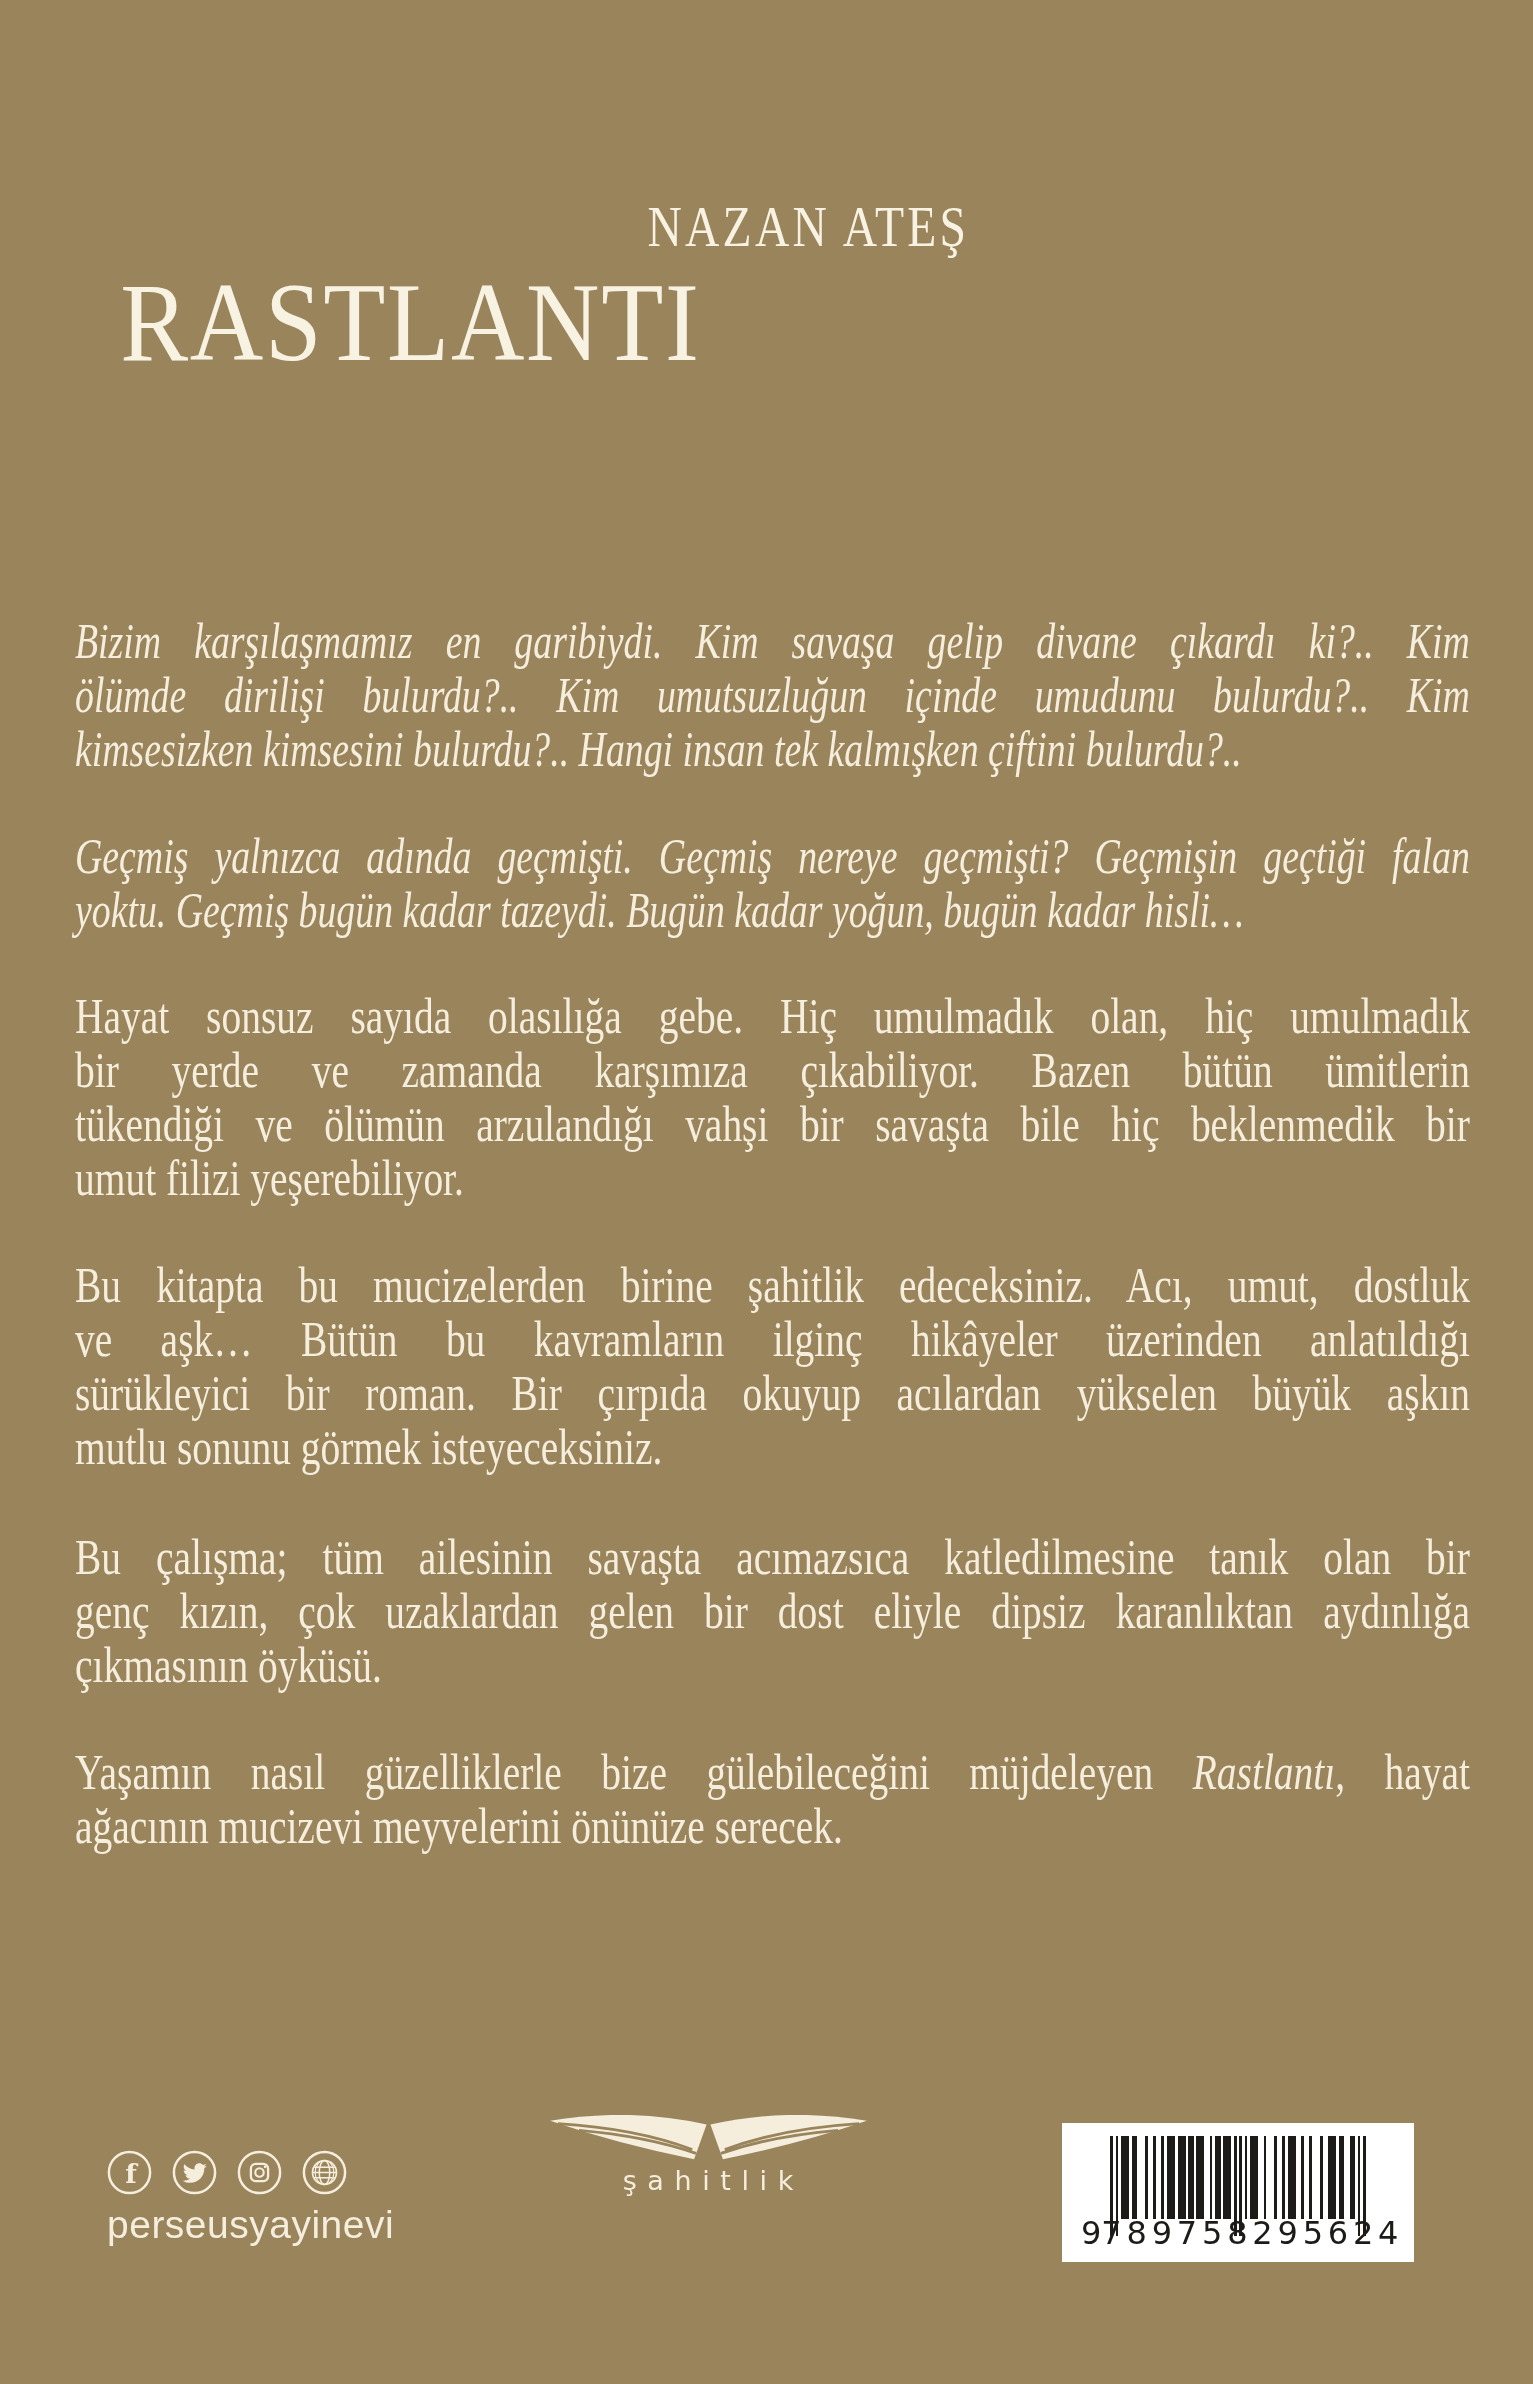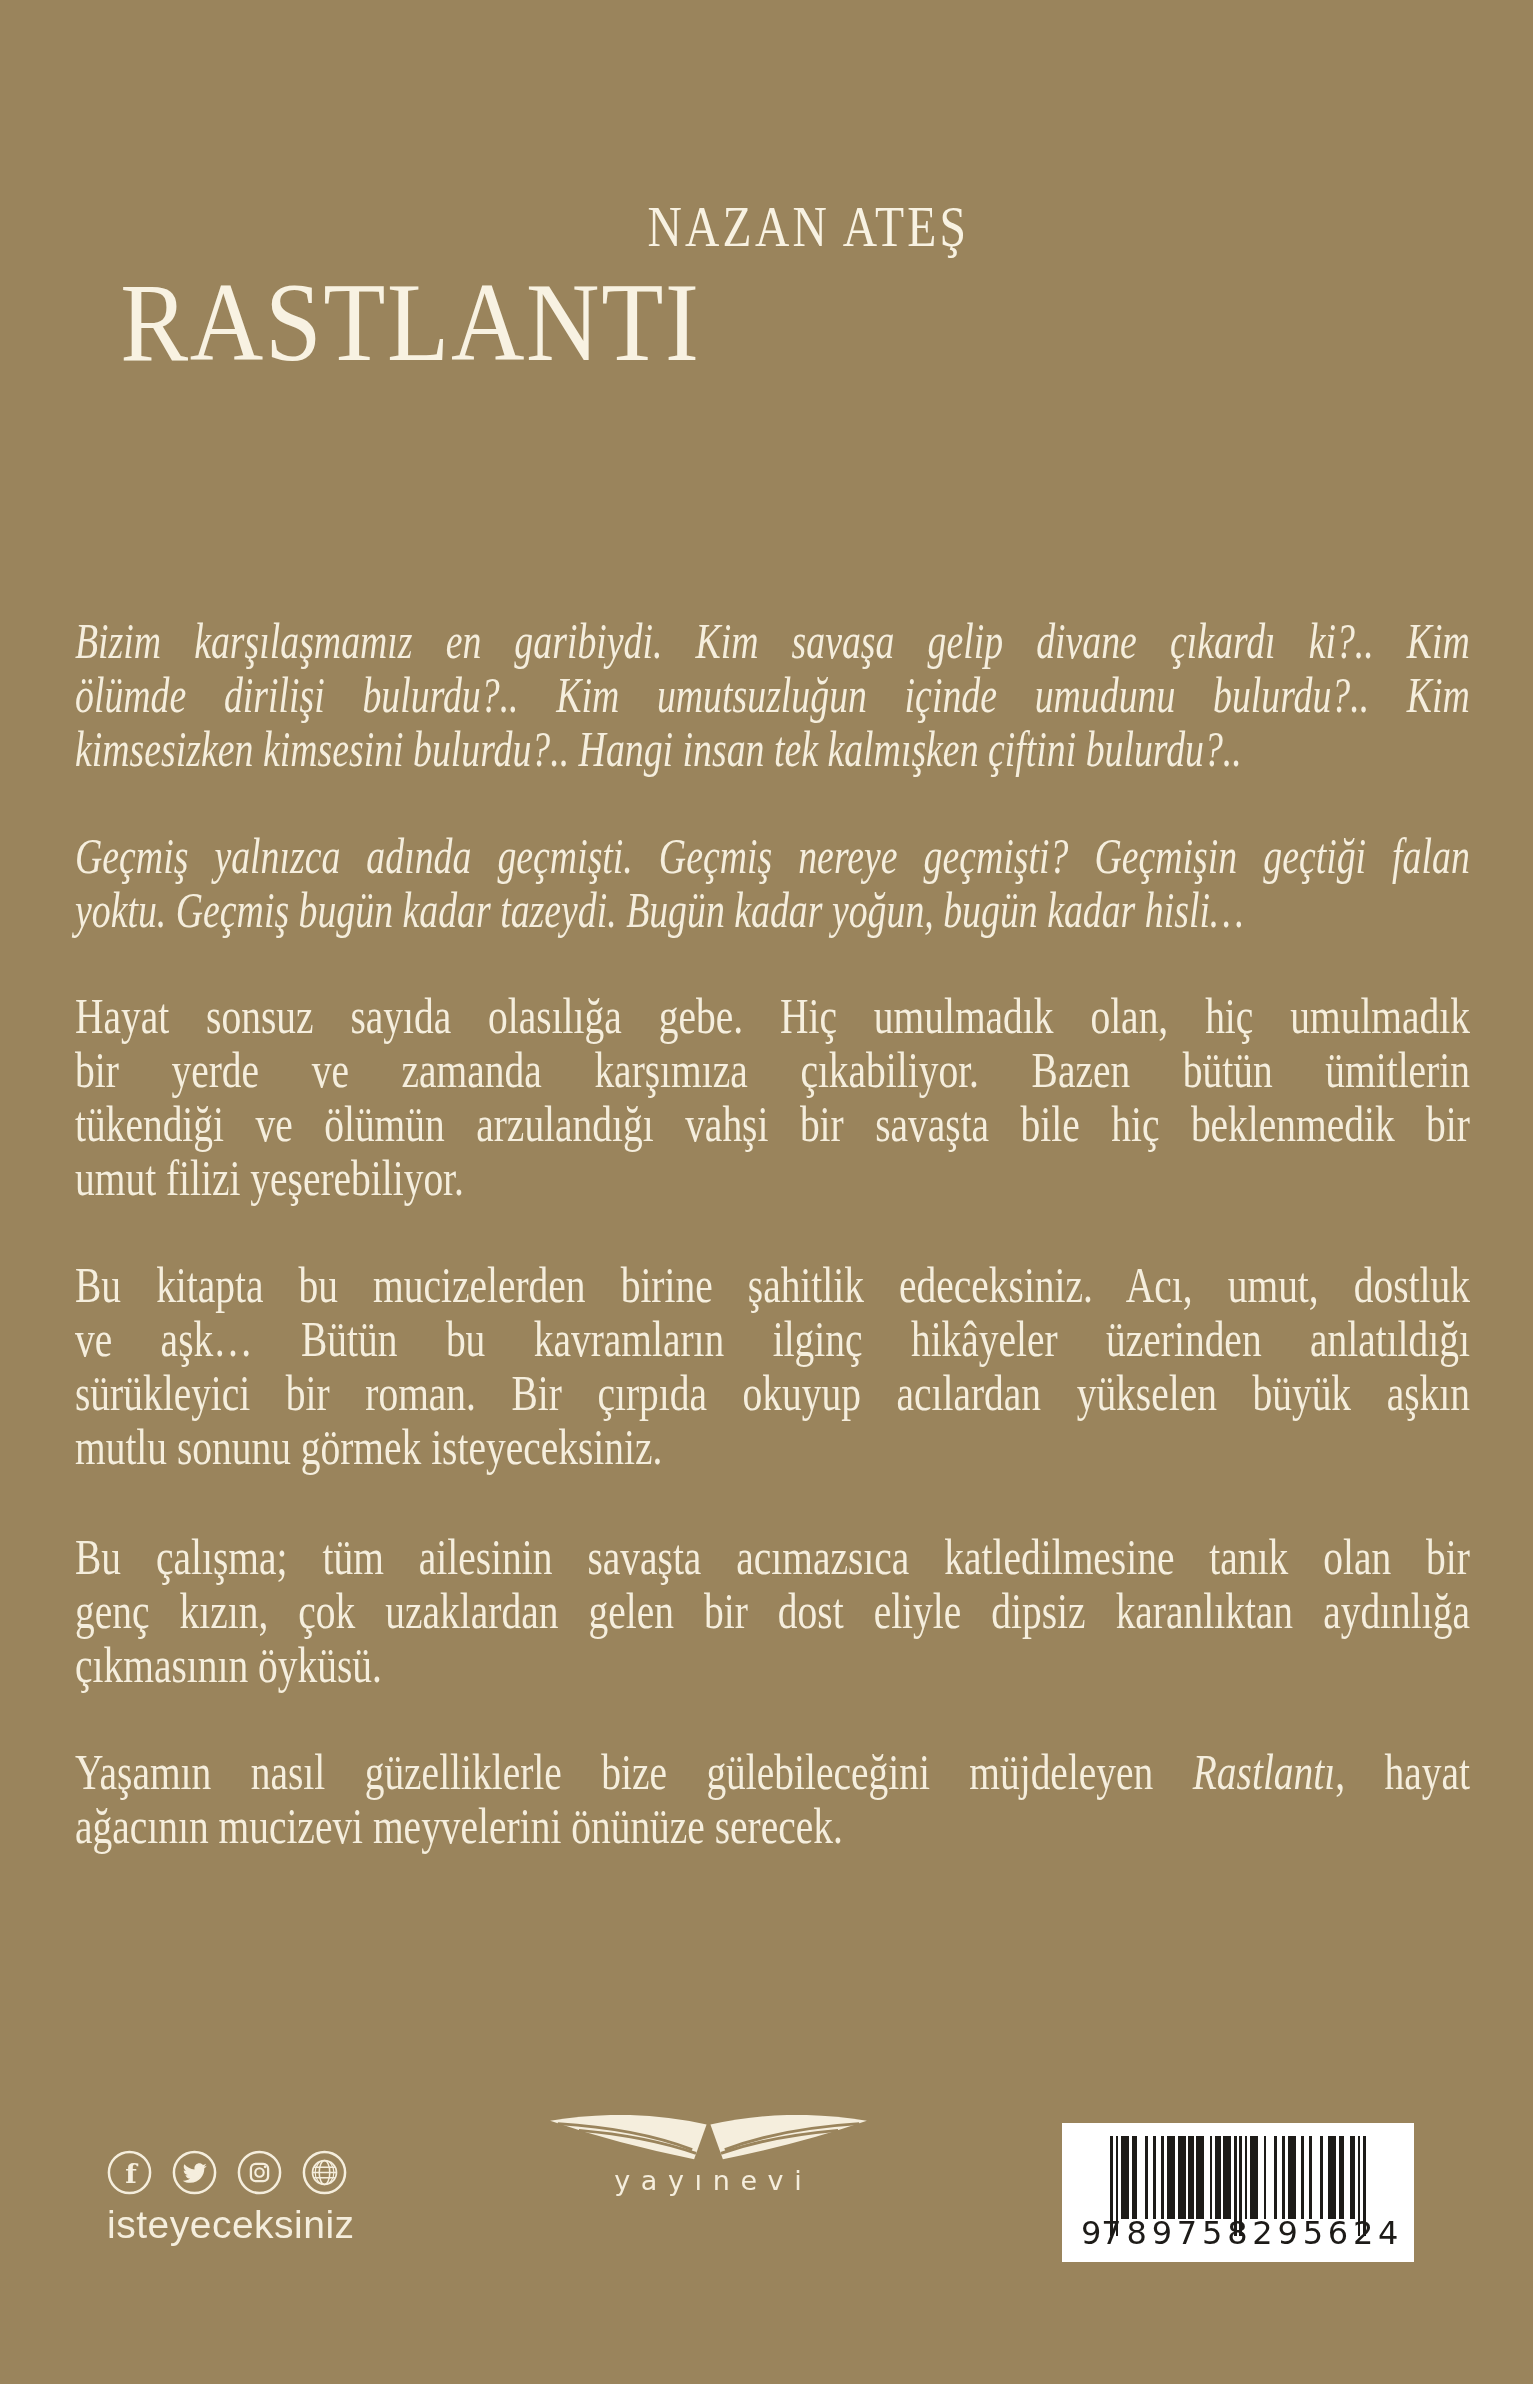--- a/index.html
+++ b/index.html
@@ -129,37 +129,37 @@
       <svg width="45" height="45" viewBox="0 0 47 47">
         <circle cx="23.5" cy="23.5" r="21.5" fill="none" stroke="var(--ink)" stroke-width="2.6"></circle>
         <circle cx="23.5" cy="23.5" r="12.5" fill="none" stroke="var(--ink)" stroke-width="1.8"></circle>
         <ellipse cx="23.5" cy="23.5" rx="5.5" ry="12.5" fill="none" stroke="var(--ink)" stroke-width="1.6"></ellipse>
         <ellipse cx="23.5" cy="23.5" rx="9.8" ry="12.5" fill="none" stroke="var(--ink)" stroke-width="1.2"></ellipse>
         <line x1="12.6" y1="18" x2="34.4" y2="18" stroke="var(--ink)" stroke-width="1.6"></line>
         <line x1="11" y1="23.5" x2="36" y2="23.5" stroke="var(--ink)" stroke-width="1.6"></line>
         <line x1="12.6" y1="29" x2="34.4" y2="29" stroke="var(--ink)" stroke-width="1.6"></line>
       </svg>
     </div>
-    <div class="handle">isteyeceksiniz</div>
+    <div class="handle">perseusyayinevi</div>
   </div>
 
   <div class="logo">
     <svg width="317" height="48" viewBox="0 0 330 50">
       <g fill="var(--ink)">
         <path d="M0,6 Q85,-8 163,10 L150,46 Q70,30 0,6 Z"></path>
         <path d="M330,6 Q245,-8 167,10 L180,46 Q260,30 330,6 Z"></path>
       </g>
       <g stroke="var(--background)" stroke-width="3" fill="none">
         <path d="M8,9 Q90,14 148,36"></path>
         <path d="M30,16 Q100,22 152,40"></path>
         <path d="M322,9 Q240,14 182,36"></path>
         <path d="M300,16 Q230,22 178,40"></path>
       </g>
     </svg>
-    <div class="logo-sub">yayınevi</div>
+    <div class="logo-sub">şahitlik</div>
   </div>
 
   <div class="barcode">
     <div class="bars">
         <span class="module bar guard"></span>
         <span class="module guard"></span>
         <span class="module bar guard"></span>
         <span class="module"></span>
         <span class="module bar"></span>
         <span class="module bar"></span>

